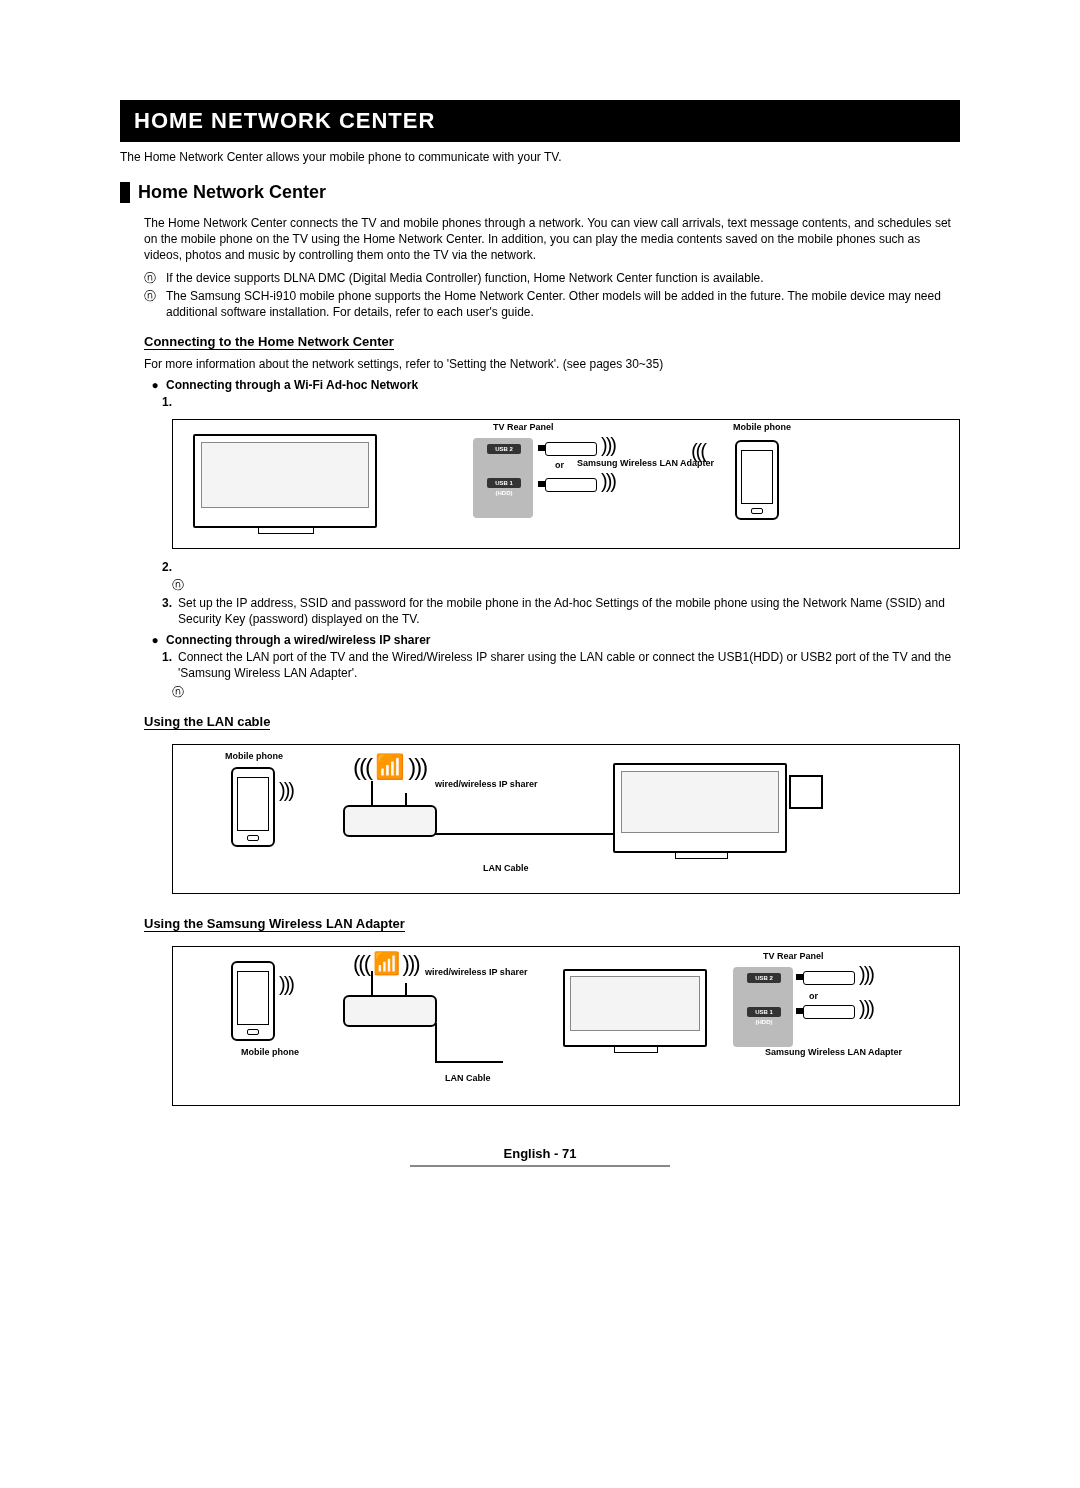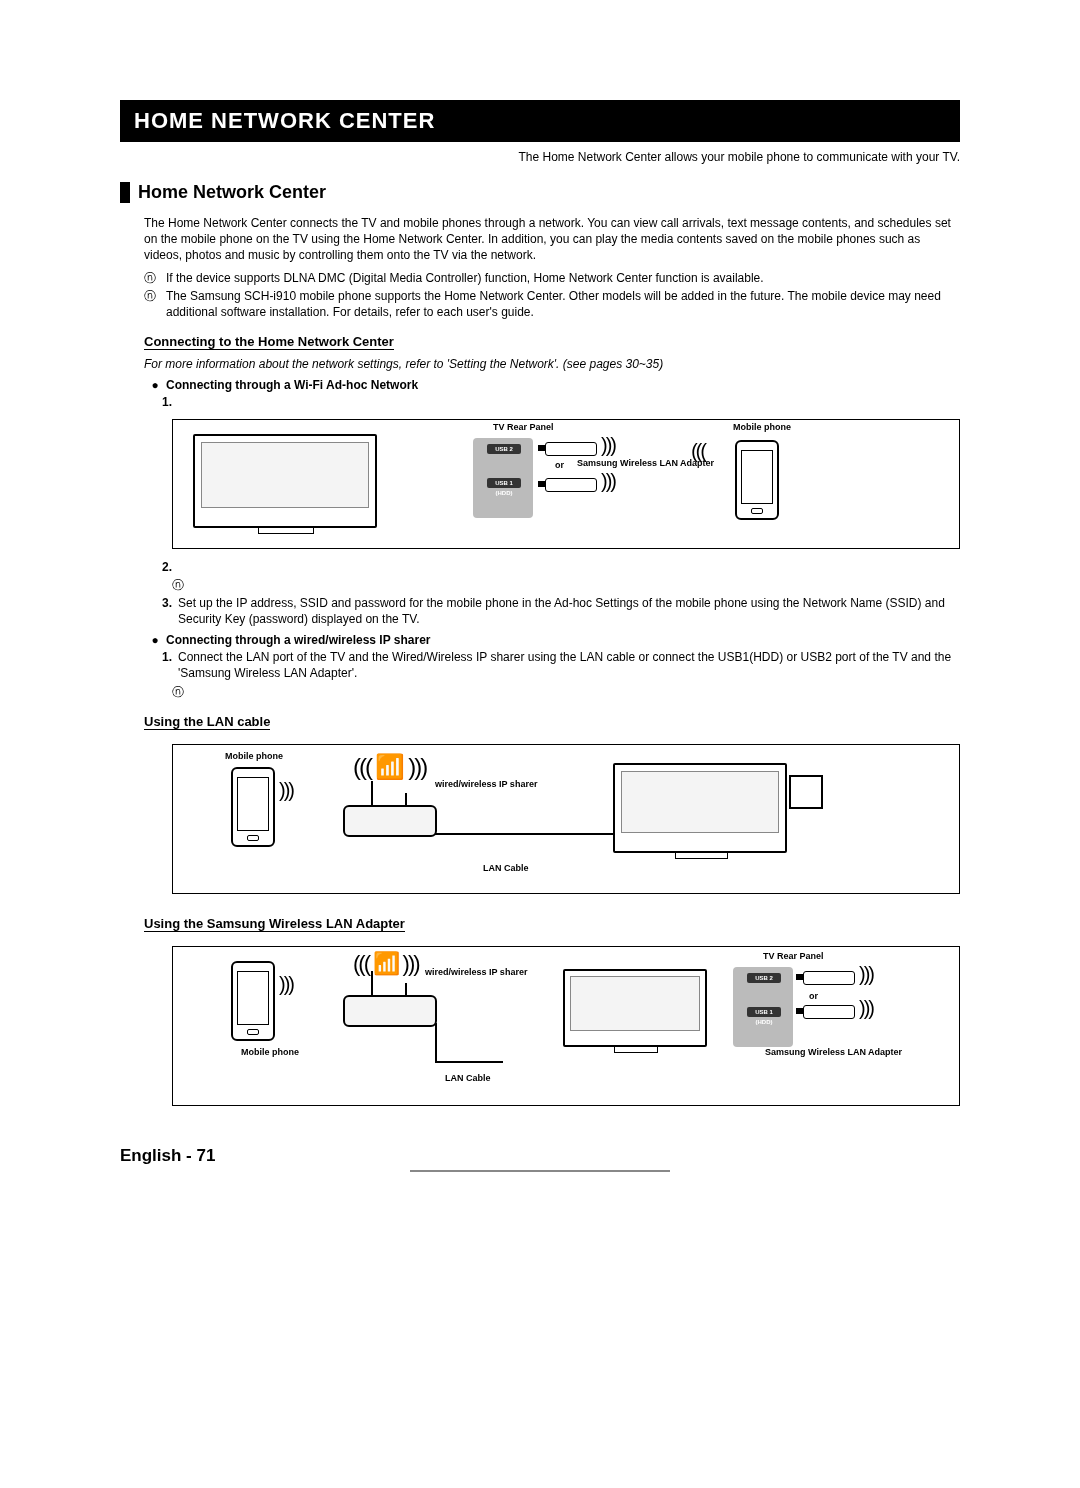--- a/index.html
+++ b/index.html
@@ -20,21 +20,20 @@
     color: #fff;
     font-weight: bold;
     font-size: 22px;
     letter-spacing: 1px;
     padding: 8px 14px;
     text-transform: uppercase;
   }
   .intro {
     font-size: 12px;
     margin: 8px 0 18px 0;
-    text-align: right;
   }
   .section-heading {
     border-left: 10px solid #000;
     padding-left: 8px;
     font-size: 18px;
     font-weight: bold;
     margin: 14px 0 12px 0;
   }
   .sub-heading {
     font-size: 13px;
@@ -114,22 +113,22 @@
   .port { position:absolute; width:34px; height:10px; background:#333; color:#fff; font-size:6px; line-height:10px; text-align:center; font-weight:bold; border-radius:2px; }
   .usbstick { position:absolute; width:50px; height:12px; border:1px solid #000; border-radius:3px; }
   .usbstick::before { content:""; position:absolute; left:-8px; top:2px; width:8px; height:6px; background:#000; }
   .router {
     position:absolute; width:90px; height:28px; border:2px solid #000; border-radius:6px; background:#f4f4f4;
   }
   .router::before { content:""; position:absolute; top:-26px; left:26px; width:2px; height:26px; background:#000; }
   .router::after { content:""; position:absolute; top:-14px; left:60px; width:2px; height:14px; background:#000; }
   .label { position:absolute; font-size:9px; font-weight:bold; }
   .footer {
-    text-align:left;
-    font-size:17px;
+    text-align:center;
+    font-size:13px;
     font-weight:bold;
     margin-top:40px;
   }
   .footer-rule {
     border-top: 2px solid #888;
     margin: 4px auto 0 auto;
     width: 260px;
   }
   .line { position:absolute; background:#000; }
 </style>
@@ -148,21 +147,21 @@
   <div class="note-row">
     <span class="note-sym">ⓝ</span>
     <span>If the device supports DLNA DMC (Digital Media Controller) function, Home Network Center function is available.</span>
   </div>
   <div class="note-row">
     <span class="note-sym">ⓝ</span>
     <span>The Samsung SCH-i910 mobile phone supports the Home Network Center. Other models will be added in the future. The mobile device may need additional software installation. For details, refer to each user's guide.</span>
   </div>
 
   <div class="sub-heading">Connecting to the Home Network Center</div>
-  <div class="para" style="font-style:italic;">For more information about the network settings, refer to 'Setting the Network'. (see pages 30~35)</div>
+  <div class="para" style="">For more information about the network settings, refer to 'Setting the Network'. (see pages 30~35)</div>
 
   <div class="bullet-row">
     <span class="bullet-sym">●</span>
     <span>Connecting through a Wi-Fi Ad-hoc Network</span>
   </div>
   <div class="num-row">
     <span class="num-sym">1.</span>
   </div>
 
   

